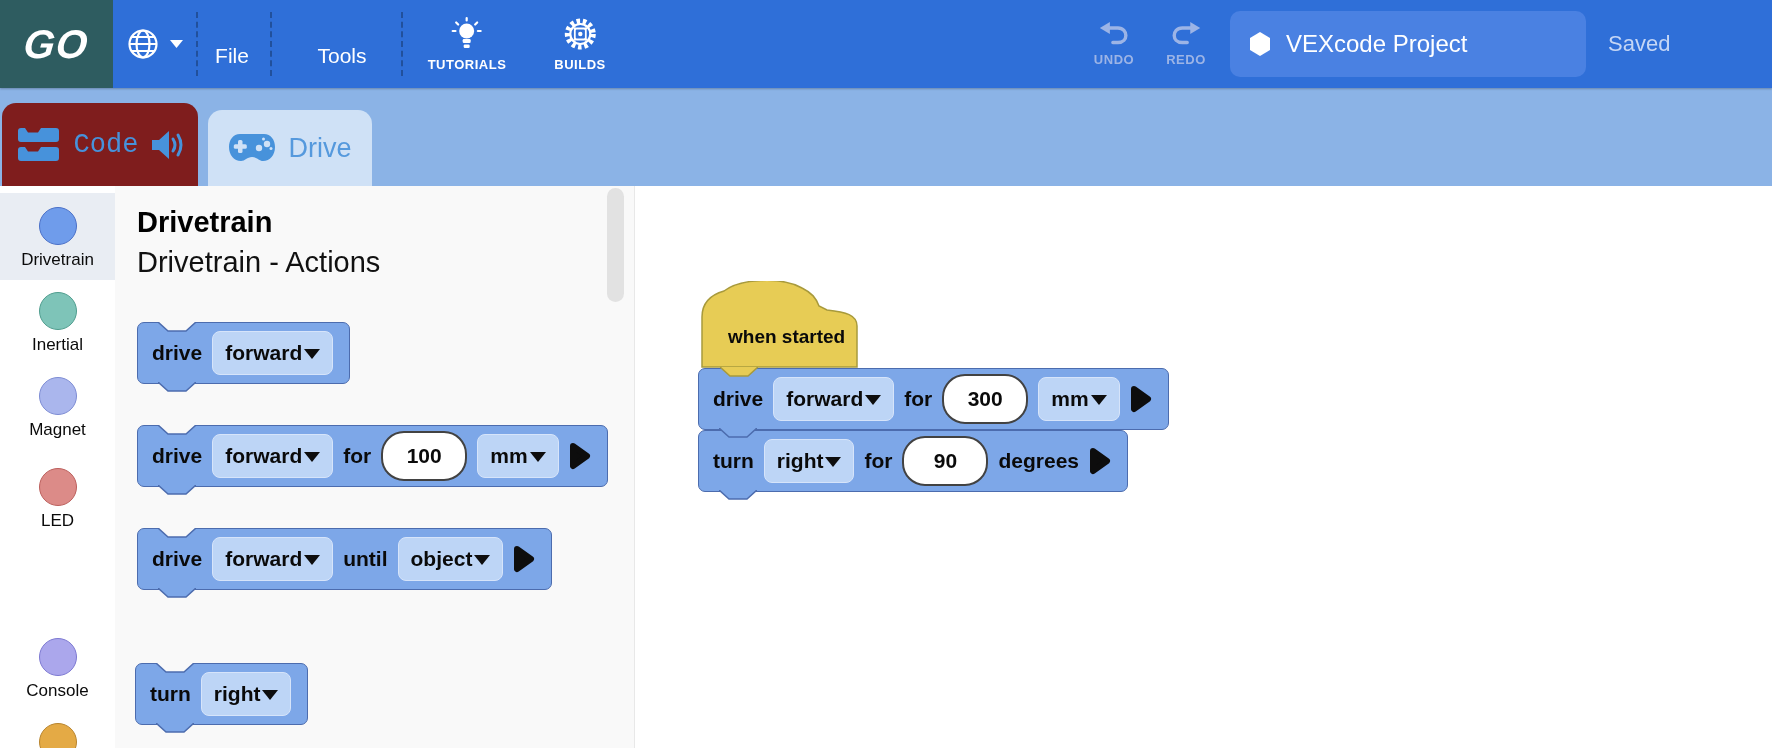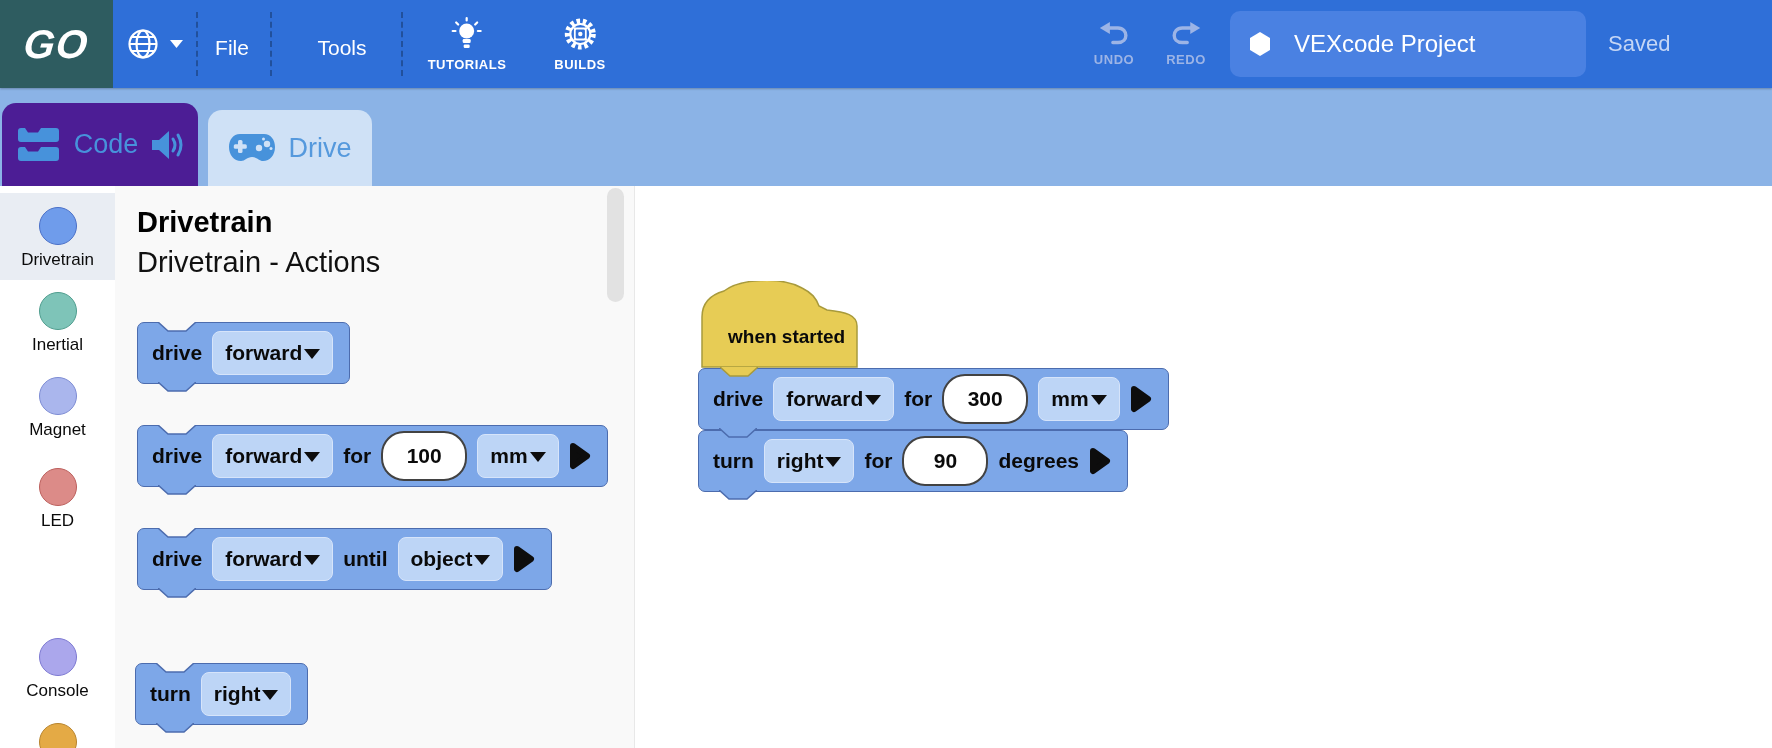--- a/index.html
+++ b/index.html
@@ -7,41 +7,41 @@
           -webkit-font-smoothing:antialiased;}
 
   
   #topbar{position:absolute;left:0;top:0;width:1772px;height:88px;background:#2f6fd8;
           box-shadow:0 1px 2px rgba(0,0,0,.25);z-index:20;}
   #logo-box{position:absolute;left:0;top:0;width:113px;height:88px;background:#2e5c60;
             display:flex;align-items:center;justify-content:center;}
   #logo-box span{color:#fff;font-weight:bold;font-style:italic;font-size:40px;letter-spacing:1px;
                  transform:skewX(-6deg);}
   .tb-sep{position:absolute;top:12px;height:64px;border-left:2px dashed rgba(0,0,0,.28);}
-  .tb-menu{position:absolute;top:8px;height:80px;transform:translateX(-50%);display:flex;
+  .tb-menu{position:absolute;top:16px;height:80px;transform:translateX(-50%);display:flex;
            align-items:center;color:#fff;font-size:21px;cursor:default;}
   .tb-iconbtn{position:absolute;top:0;height:88px;transform:translateX(-50%);display:flex;
               flex-direction:column;align-items:center;justify-content:center;gap:5px;color:#fff;}
   .tb-iconbtn .lbl{font-size:13px;font-weight:bold;letter-spacing:.5px;}
   .tb-history{position:absolute;top:0;height:88px;transform:translateX(-50%);display:flex;
               flex-direction:column;align-items:center;justify-content:center;gap:5px;color:#9cb4e6;}
   .tb-history .lbl{font-size:13px;font-weight:bold;letter-spacing:.5px;}
   #globe-btn{position:absolute;left:126px;top:0;height:88px;display:flex;align-items:center;gap:9px;}
   #project-box{position:absolute;left:1230px;top:11px;width:356px;height:66px;background:#4a81e2;
-               border-radius:10px;display:flex;align-items:center;gap:22px;padding-left:18px;
+               border-radius:10px;display:flex;align-items:center;gap:14px;padding-left:18px;
                box-sizing:border-box;}
   #project-box .pname{color:#fff;font-size:24px;}
   #save-status{position:absolute;left:1608px;top:0;height:88px;display:flex;align-items:center;
                color:#c5d6f5;font-size:22px;}
 
   
   #tabstrip{position:absolute;left:0;top:88px;width:1772px;height:98px;background:#8bb3e6;z-index:10;}
   .ws-tab{position:absolute;display:flex;align-items:center;justify-content:center;gap:12px;
           border-radius:14px 14px 0 0;box-sizing:border-box;}
-  #tab-code{left:2px;top:15px;width:196px;height:83px;background:#4c1d95;}
+  #tab-code{left:2px;top:15px;width:196px;height:83px;background:#7f1d1d;font-family:Liberation Mono, monospace;}
   #tab-code .tab-lbl{color:#4792db;font-size:27px;}
   #tab-drive{left:208px;top:22px;width:164px;height:76px;background:#cfe1f6;}
   #tab-drive .tab-lbl{color:#5599dd;font-size:27px;}
 
   
   #main{position:absolute;left:0;top:186px;width:1772px;height:562px;background:#fff;}
   #sidebar{position:absolute;left:0;top:0;width:115px;height:562px;background:#fff;}
   .cat{position:absolute;left:0;width:115px;display:flex;flex-direction:column;align-items:center;
        gap:5px;padding:14px 0 10px 0;box-sizing:border-box;cursor:pointer;}
   .cat.selected{background:#e9edf3;}

